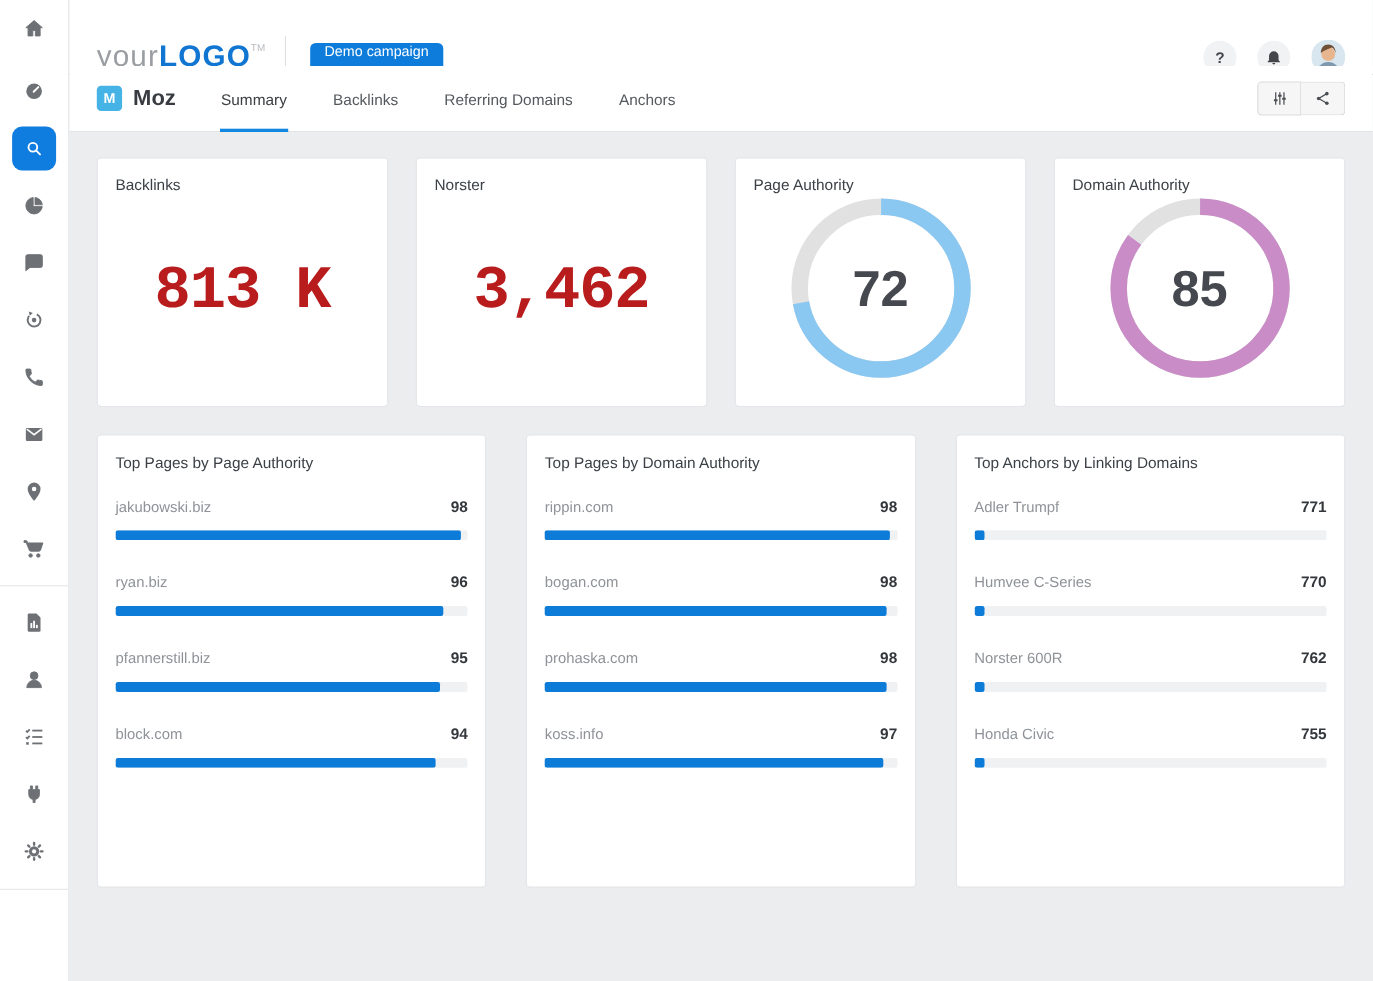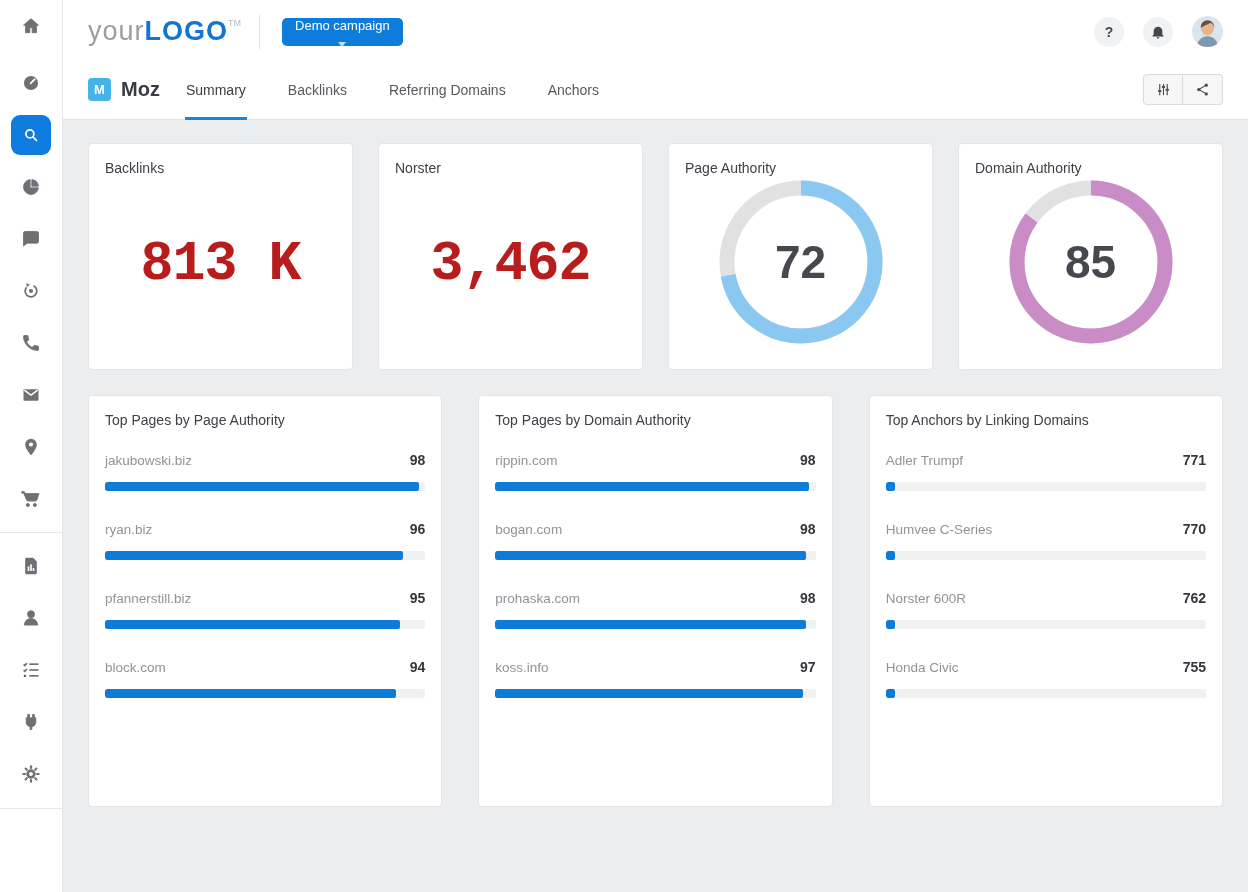--- a/index.html
+++ b/index.html
@@ -3,21 +3,21 @@
 <meta charset="utf-8">
 <style>
   * { margin:0; padding:0; box-sizing:border-box; }
   html,body { width:1248px; height:892px; overflow:hidden;
     font-family:"Liberation Sans", sans-serif; background:#ebedef; }
 
   
   .sidebar { position:absolute; left:0; top:0; width:63px; height:892px;
     background:#fff; border-right:1px solid #e4e5e7; z-index:5; }
   .topbar { position:absolute; left:63px; top:0; right:0; height:68px;
-    background:#fff; border-bottom:5px solid #0f172a; display:flex; align-items:center; }
+    background:#fff; border-bottom:1px solid #0f172a; display:flex; align-items:flex-end; }
   .navbar { position:absolute; left:63px; top:60px; right:0; height:60px;
     background:#fff; border-bottom:1px solid #e2e4e6; display:flex; align-items:center; }
   .content { position:absolute; left:63px; top:120px; right:0; bottom:0;
     padding:23px 25px 0 25px; }
 
   
   .side-home { height:60px; display:flex; align-items:center; justify-content:center; }
   .side-group { display:flex; flex-direction:column; }
   .side-item { height:52px; display:flex; align-items:center; justify-content:center; cursor:pointer; }
   .side-item svg { width:20px; height:20px; }
@@ -41,21 +41,21 @@
   .circle-btn { width:30px; height:30px; border-radius:50%; background:#f1f2f3; border:none;
     display:flex; align-items:center; justify-content:center; cursor:pointer;
     font-size:14px; font-weight:bold; color:#43474c; font-family:inherit; }
   .avatar { width:31px; height:31px; border-radius:50%; overflow:hidden; cursor:pointer; }
 
   
   .moz-brand { margin-left:25px; display:flex; align-items:center; gap:10px; }
   .moz-badge { width:23px; height:23px; border-radius:4px; background:#45b3e6; color:#fff;
     font-size:13px; font-weight:bold; display:flex; align-items:center; justify-content:center; }
   .moz-name { font-size:20px; font-weight:bold; color:#383c42; }
-  .tabs { display:flex; margin-left:25px; height:100%; }
+  .tabs { display:flex; margin-left:40px; height:100%; }
   .tab { position:relative; height:100%; display:flex; align-items:center; padding:0 1px;
     margin-right:40px; font-size:14px; color:#55595e; cursor:pointer; }
   .tab.active { color:#3c4043; }
   .tab.active::after { content:""; position:absolute; left:0; right:0; bottom:-1px; height:3px; background:#1386e0; }
   .nav-actions { margin-left:auto; margin-right:25px; display:flex; }
   .nav-btn { width:40px; height:31px; background:#f6f6f7; border:1px solid #d9dbde;
     display:flex; align-items:center; justify-content:center; cursor:pointer; }
   .nav-btn:first-child { border-radius:4px 0 0 4px; }
   .nav-btn:last-child { border-radius:0 4px 4px 0; border-left:none; }
   .nav-btn svg { width:15px; height:15px; }

